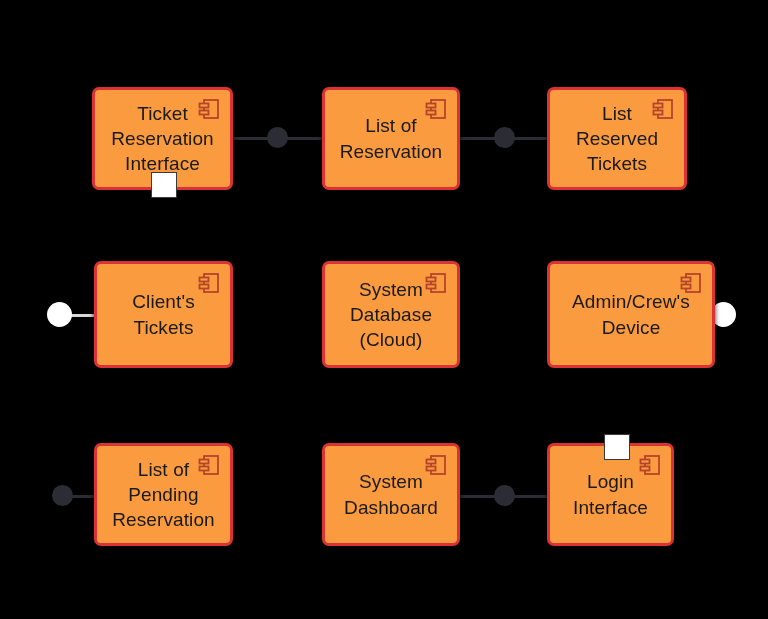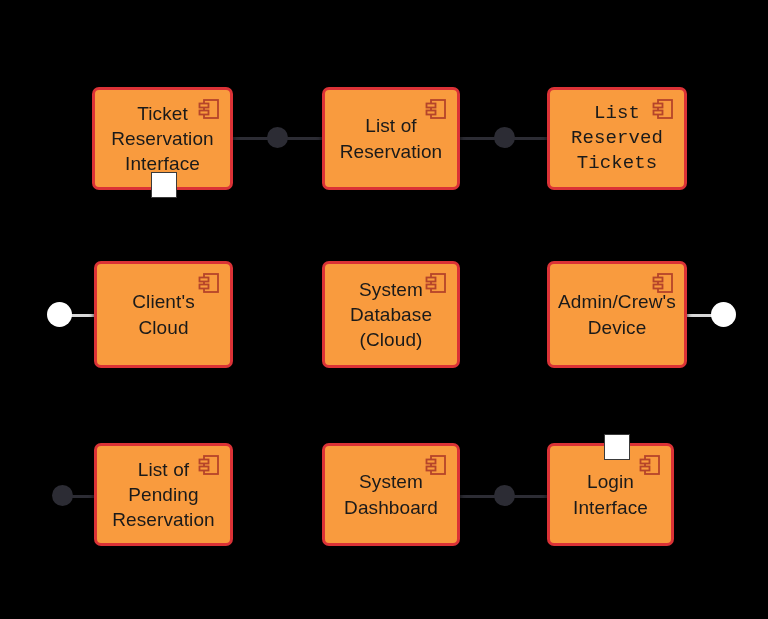--- a/index.html
+++ b/index.html
@@ -128,21 +128,21 @@
       <svg width="24" height="24" viewBox="0 0 24 24">
         <rect x="7" y="3" width="14" height="18" fill="none" stroke="#B5442A" stroke-width="1.8"></rect>
         <rect x="2.5" y="6.5" width="9" height="4" fill="#F99B3E" stroke="#B5442A" stroke-width="1.8"></rect>
         <rect x="2.5" y="13.5" width="9" height="4" fill="#F99B3E" stroke="#B5442A" stroke-width="1.8"></rect>
       </svg>
     </span>
     <span class="label">List of
 Reservation</span>
   </div>
 
-  <div class="component" style="left:547px; top:87px; width:140px; height:103px;font-family:Liberation Mono, monospace;">
+  <div class="component" style="left:547px; top:87px; width:140px; height:103px;">
     <span class="comp-icon">
       <svg width="24" height="24" viewBox="0 0 24 24">
         <rect x="7" y="3" width="14" height="18" fill="none" stroke="#B5442A" stroke-width="1.8"></rect>
         <rect x="2.5" y="6.5" width="9" height="4" fill="#F99B3E" stroke="#B5442A" stroke-width="1.8"></rect>
         <rect x="2.5" y="13.5" width="9" height="4" fill="#F99B3E" stroke="#B5442A" stroke-width="1.8"></rect>
       </svg>
     </span>
     <span class="label">List
 Reserved
 Tickets</span>
@@ -150,37 +150,37 @@
 
   <div class="component" style="left:94px; top:261px; width:139px; height:107px;">
     <span class="comp-icon">
       <svg width="24" height="24" viewBox="0 0 24 24">
         <rect x="7" y="3" width="14" height="18" fill="none" stroke="#B5442A" stroke-width="1.8"></rect>
         <rect x="2.5" y="6.5" width="9" height="4" fill="#F99B3E" stroke="#B5442A" stroke-width="1.8"></rect>
         <rect x="2.5" y="13.5" width="9" height="4" fill="#F99B3E" stroke="#B5442A" stroke-width="1.8"></rect>
       </svg>
     </span>
     <span class="label">Client's
-Cloud</span>
+Tickets</span>
   </div>
 
   <div class="component" style="left:322px; top:261px; width:138px; height:107px;">
     <span class="comp-icon">
       <svg width="24" height="24" viewBox="0 0 24 24">
         <rect x="7" y="3" width="14" height="18" fill="none" stroke="#B5442A" stroke-width="1.8"></rect>
         <rect x="2.5" y="6.5" width="9" height="4" fill="#F99B3E" stroke="#B5442A" stroke-width="1.8"></rect>
         <rect x="2.5" y="13.5" width="9" height="4" fill="#F99B3E" stroke="#B5442A" stroke-width="1.8"></rect>
       </svg>
     </span>
     <span class="label">System
 Database
 (Cloud)</span>
   </div>
 
-  <div class="component" style="left:547px; top:261px; width:140px; height:107px;">
+  <div class="component" style="left:547px; top:261px; width:168px; height:107px;">
     <span class="comp-icon">
       <svg width="24" height="24" viewBox="0 0 24 24">
         <rect x="7" y="3" width="14" height="18" fill="none" stroke="#B5442A" stroke-width="1.8"></rect>
         <rect x="2.5" y="6.5" width="9" height="4" fill="#F99B3E" stroke="#B5442A" stroke-width="1.8"></rect>
         <rect x="2.5" y="13.5" width="9" height="4" fill="#F99B3E" stroke="#B5442A" stroke-width="1.8"></rect>
       </svg>
     </span>
     <span class="label">Admin/Crew's
 Device</span>
   </div>

